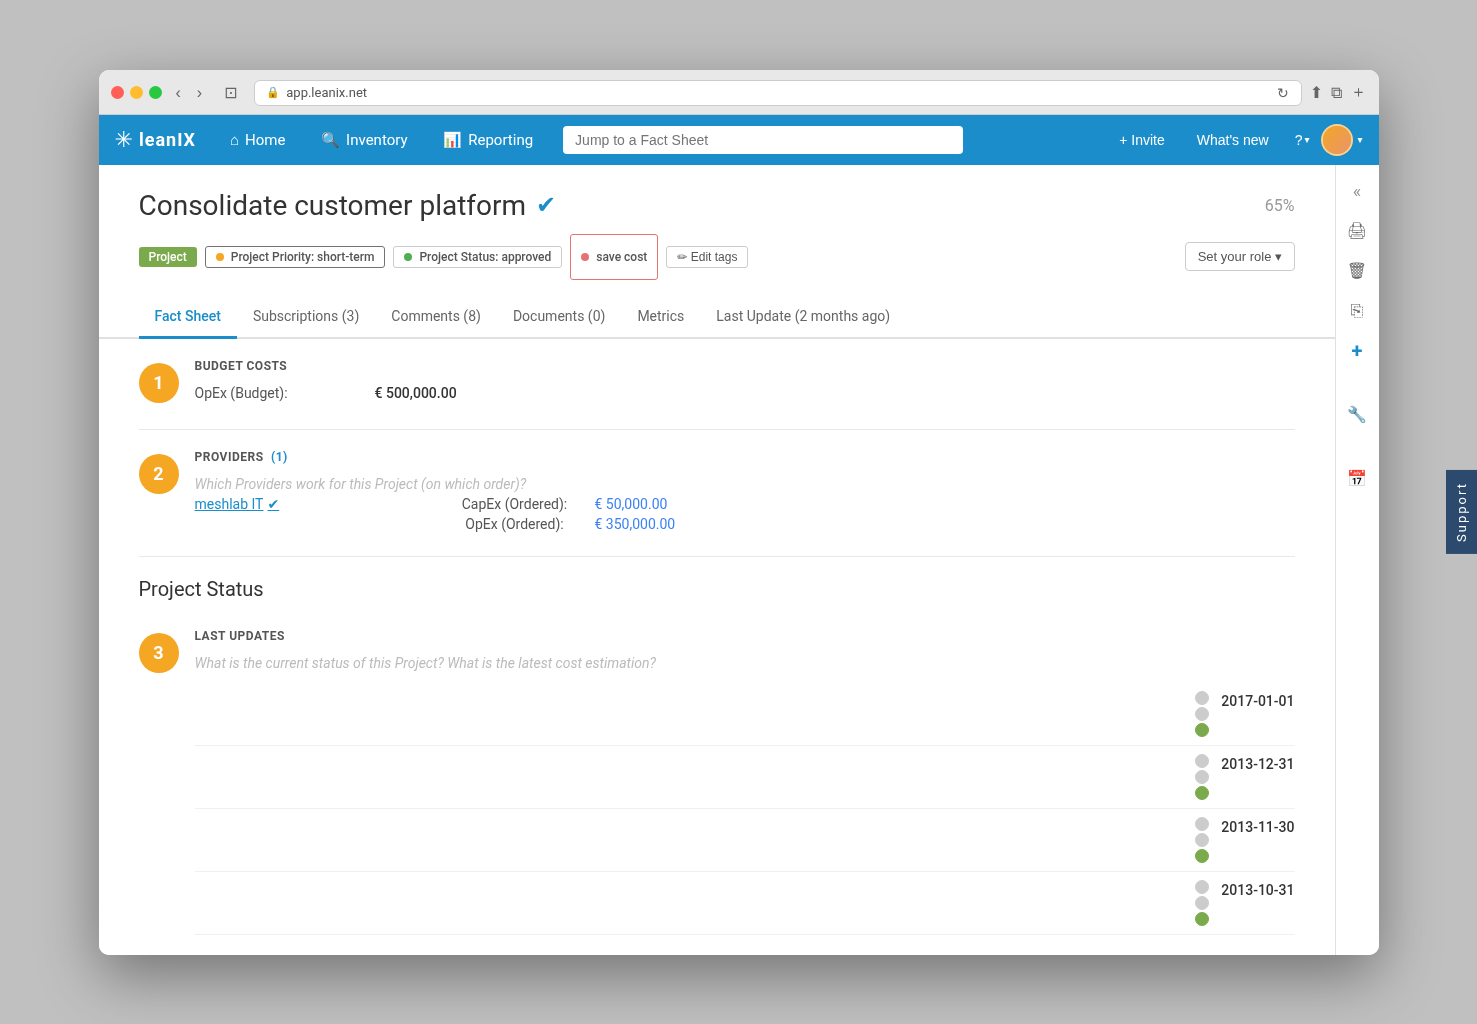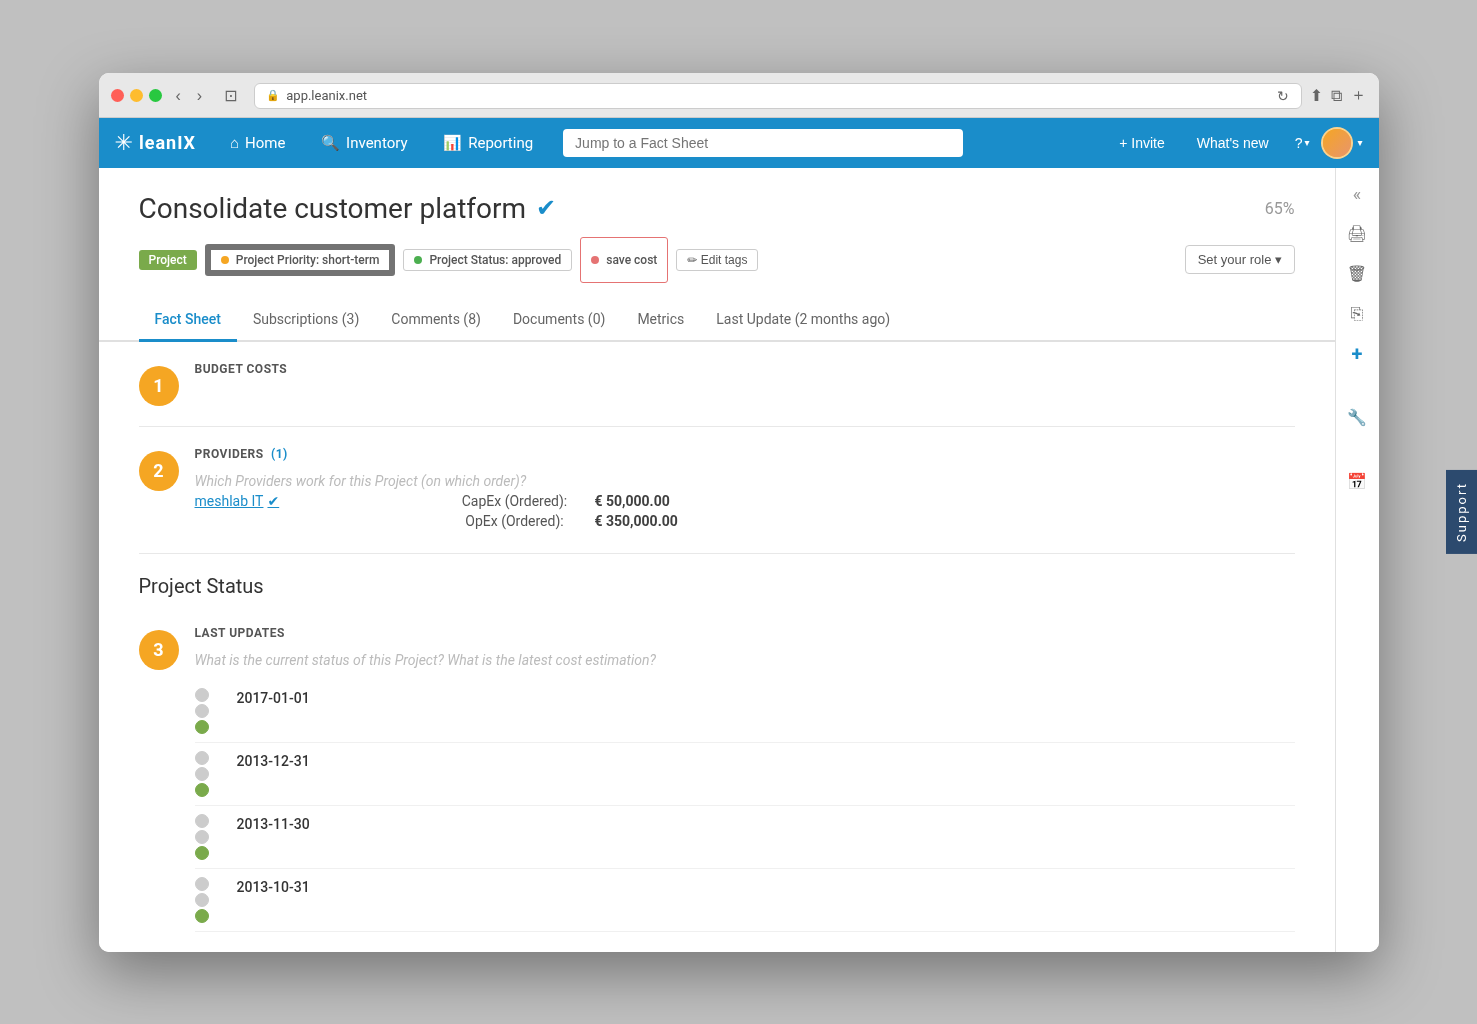--- a/index.html
+++ b/index.html
@@ -192,21 +192,21 @@
       margin-bottom: 16px;
       flex-wrap: wrap;
     }
     .tag {
       padding: 3px 10px;
       border-radius: 3px;
       font-size: 12px;
       font-weight: 500;
     }
     .tag-project { background: #7aaa4b; color: #fff; }
-    .tag-priority { background: #fff; color: #555; border: 6px solid #737373; font-size: 12px; padding: 3px 10px; border-radius: 3px; }
+    .tag-priority { background: #fff; color: #555; border: 1px solid #737373; font-size: 12px; padding: 3px 10px; border-radius: 3px; }
     .tag-priority-dot { display: inline-block; width: 8px; height: 8px; border-radius: 50%; background: #f5a623; margin-right: 4px; }
     .tag-status { background: #fff; color: #555; border: 1px solid #ccc; font-size: 12px; padding: 3px 10px; border-radius: 3px; }
     .tag-status-dot { display: inline-block; width: 8px; height: 8px; border-radius: 50%; background: #4caf50; margin-right: 4px; }
     .tag-savecost { background: #fff; color: #555; border: 1px solid #e57373; font-size: 12px; padding: 15px 10px; border-radius: 3px; }
     .tag-savecost-dot { display: inline-block; width: 8px; height: 8px; border-radius: 50%; background: #e57373; margin-right: 4px; }
     .edit-tags-btn {
       background: none;
       border: 1px solid #ccc;
       border-radius: 3px;
       padding: 3px 10px;
@@ -346,23 +346,22 @@
       text-align: center;
     }
 
     .cost-label {
       color: #555;
       font-size: 14px;
       width: 160px;
     }
 
     .cost-value {
-      color: #404040;
-      font-size: 14px;
-      font-weight: bold;
+      color: #3b82f6;
+      font-size: 14px;
     }
 
     
     .project-status-heading {
       font-size: 20px;
       font-weight: 400;
       color: #333;
       padding: 20px 40px 0;
     }
 
@@ -379,23 +378,24 @@
       border-radius: 50%;
       border: 1px solid #ccc;
     }
     .tl-circle.red { background: #ccc; }
     .tl-circle.yellow { background: #ccc; }
     .tl-circle.green { background: #7aaa4b; border-color: #7aaa4b; }
 
     .update-row {
       display: flex;
       align-items: flex-start;
-      gap: 16px;
+      gap: 0;
       padding: 8px 0;
       border-bottom: 1px solid #f0f0f0;
+      justify-content: flex-end;
     }
 
     .update-date {
       font-size: 14px;
       color: #333;
       font-weight: 500;
       padding-top: 2px;
     }
 
     .chevron-icon { font-size: 10px; }
@@ -506,20 +506,24 @@
           <div class="tab">Last Update (2 months ago)</div>
         </div>
 
         <div class="fact-sheet-content">
 
           <div class="section">
             <div class="section-row">
               <div class="section-number">1</div>
               <div class="section-body">
                 <div class="section-title">BUDGET COSTS</div>
+                <div class="field-row">
+                  <span class="field-label">OpEx (Budget):</span>
+                  <span class="field-value">€ 500,000.00</span>
+                </div>
               </div>
             </div>
           </div>
 
           <div class="section">
             <div class="section-row">
               <div class="section-number">2</div>
               <div class="section-body">
                 <div class="section-title">
                   <span>PROVIDERS</span>

